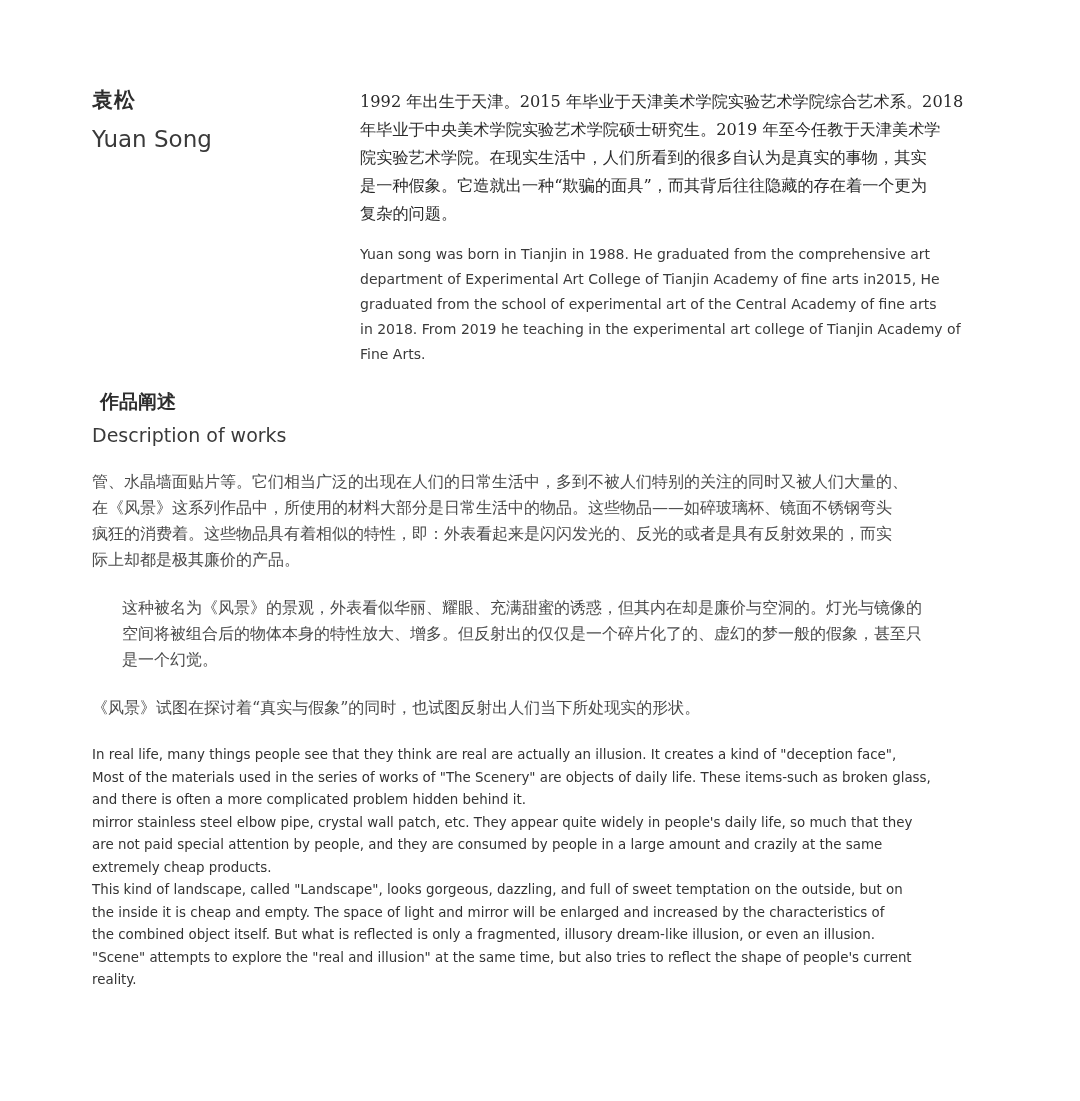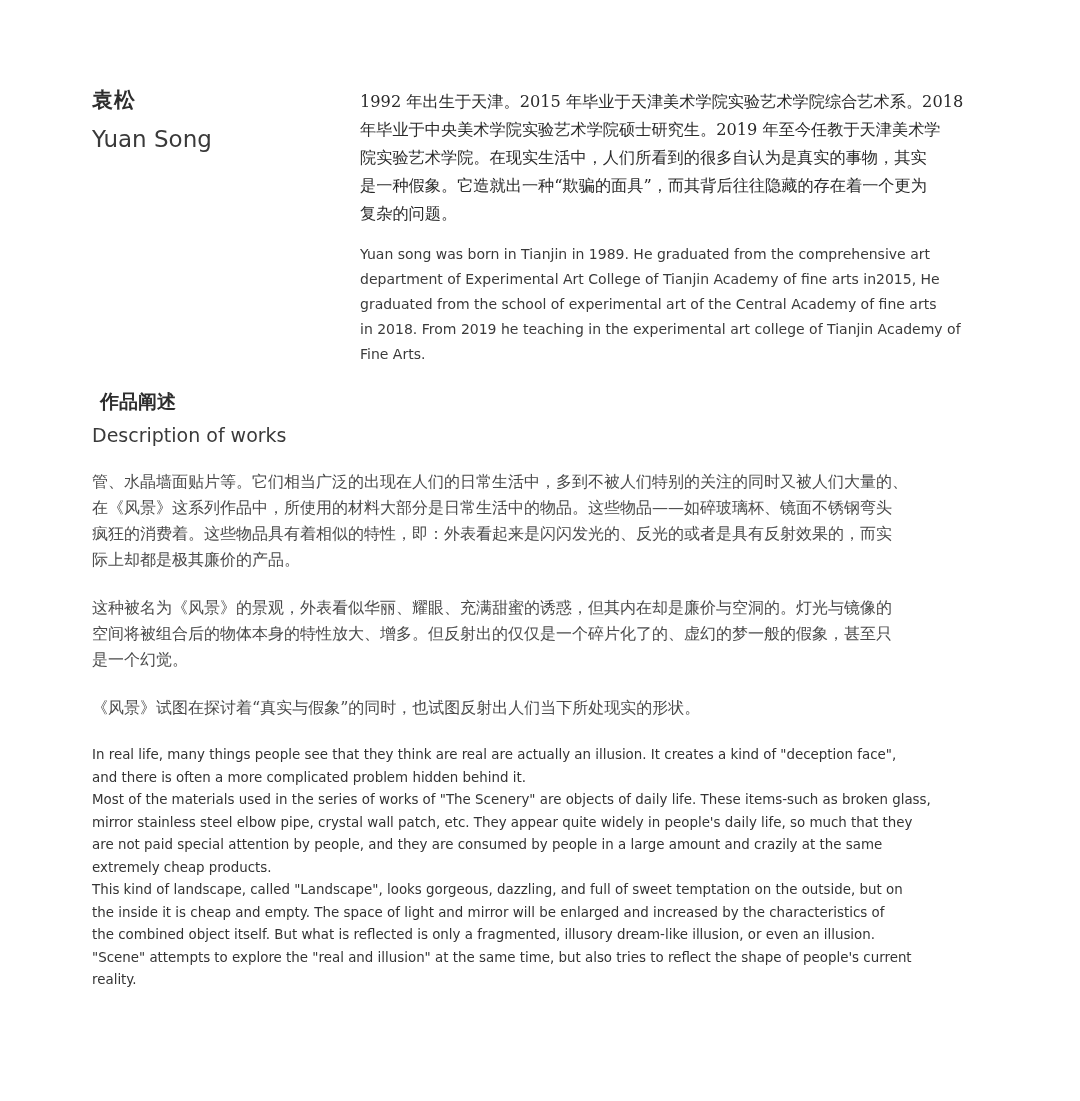--- a/index.html
+++ b/index.html
@@ -15,42 +15,42 @@
 
     .bio-en { position: absolute; left: 360px; top: 242px; width: 620px; font-size: 14px; line-height: 25px; color: #3a3a3a; }
     .bio-en .ln { display: block; white-space: nowrap; }
 
     .sec-zh { position: absolute; left: 100px; top: 389px; font-size: 19px; font-weight: bold; color: #2e2e2e; }
     .sec-en { position: absolute; left: 92px; top: 424px; font-size: 19px; color: #3a3a3a; font-family: "DejaVu Sans", sans-serif; text-align: center; }
 
     .desc-zh { position: absolute; left: 92px; width: 900px; font-size: 16px; line-height: 26px; color: #4a4a4a; }
     .desc-zh .ln { display: block; white-space: nowrap; }
     .p1 { top: 469px; }
-    .p2 { top: 595px; }
+    .p2 { top: 595px; margin-left: 30px; }
     .p3 { top: 695px; }
 
     .desc-en { position: absolute; left: 92px; top: 744px; width: 900px; font-size: 13.4px; line-height: 22.5px; color: #333333; }
     .desc-en .ln { display: block; white-space: nowrap; }
   </style>
 </head>
 <body>
 
 <div class="name-zh cjk">袁松</div>
 <div class="name-en">Yuan Song</div>
 
 <div class="bio-zh cjk">
   <span class="ln">1992 年出生于天津。2015 年毕业于天津美术学院实验艺术学院综合艺术系。2018</span>
   <span class="ln">年毕业于中央美术学院实验艺术学院硕士研究生。2019 年至今任教于天津美术学</span>
   <span class="ln">院实验艺术学院。在现实生活中，人们所看到的很多自认为是真实的事物，其实</span>
   <span class="ln">是一种假象。它造就出一种“欺骗的面具”，而其背后往往隐藏的存在着一个更为</span>
   <span class="ln">复杂的问题。</span>
 </div>
 
 <div class="bio-en latin">
-  <span class="ln">Yuan song was born in Tianjin in 1989. He graduated from the comprehensive art</span>
+  <span class="ln">Yuan song was born in Tianjin in 1988. He graduated from the comprehensive art</span>
   <span class="ln">department of Experimental Art College of Tianjin Academy of fine arts in2015, He</span>
   <span class="ln">graduated from the school of experimental art of the Central Academy of fine arts</span>
   <span class="ln">in 2018. From 2019 he teaching in the experimental art college of Tianjin Academy of</span>
   <span class="ln">Fine Arts.</span>
 </div>
 
 <div class="sec-zh cjk">作品阐述</div>
 <div class="sec-en">Description of works</div>
 
 <div class="desc-zh cjk p1">
@@ -65,22 +65,22 @@
   <span class="ln">空间将被组合后的物体本身的特性放大、增多。但反射出的仅仅是一个碎片化了的、虚幻的梦一般的假象，甚至只</span>
   <span class="ln">是一个幻觉。</span>
 </div>
 
 <div class="desc-zh cjk p3">
   <span class="ln">《风景》试图在探讨着“真实与假象”的同时，也试图反射出人们当下所处现实的形状。</span>
 </div>
 
 <div class="desc-en latin">
   <span class="ln">In real life, many things people see that they think are real are actually an illusion.  It creates a kind of "deception face",</span>
+  <span class="ln"> Most of the materials used in the series of works of "The Scenery" are objects of daily life.  These items-such as broken glass,</span>
   <span class="ln">and there is often a more complicated problem hidden behind it.</span>
-  <span class="ln"> Most of the materials used in the series of works of "The Scenery" are objects of daily life.  These items-such as broken glass,</span>
   <span class="ln">mirror stainless steel elbow pipe, crystal wall patch, etc.  They appear quite widely in people's daily life, so much that they</span>
   <span class="ln">are not paid special attention by people, and they are consumed by people in a large amount and crazily at the same</span>
   <span class="ln">extremely cheap products.</span>
   <span class="ln">This kind of landscape, called "Landscape", looks gorgeous, dazzling, and full of sweet temptation on the outside, but on</span>
   <span class="ln">the inside it is cheap and empty.  The space of light and mirror will be enlarged and increased by the characteristics of</span>
   <span class="ln">the combined object itself.  But what is reflected is only a fragmented, illusory dream-like illusion, or even an illusion.</span>
   <span class="ln"> "Scene" attempts to explore the "real and illusion" at the same time, but also tries to reflect the shape of people's current</span>
   <span class="ln">reality.</span>
 </div>
 

